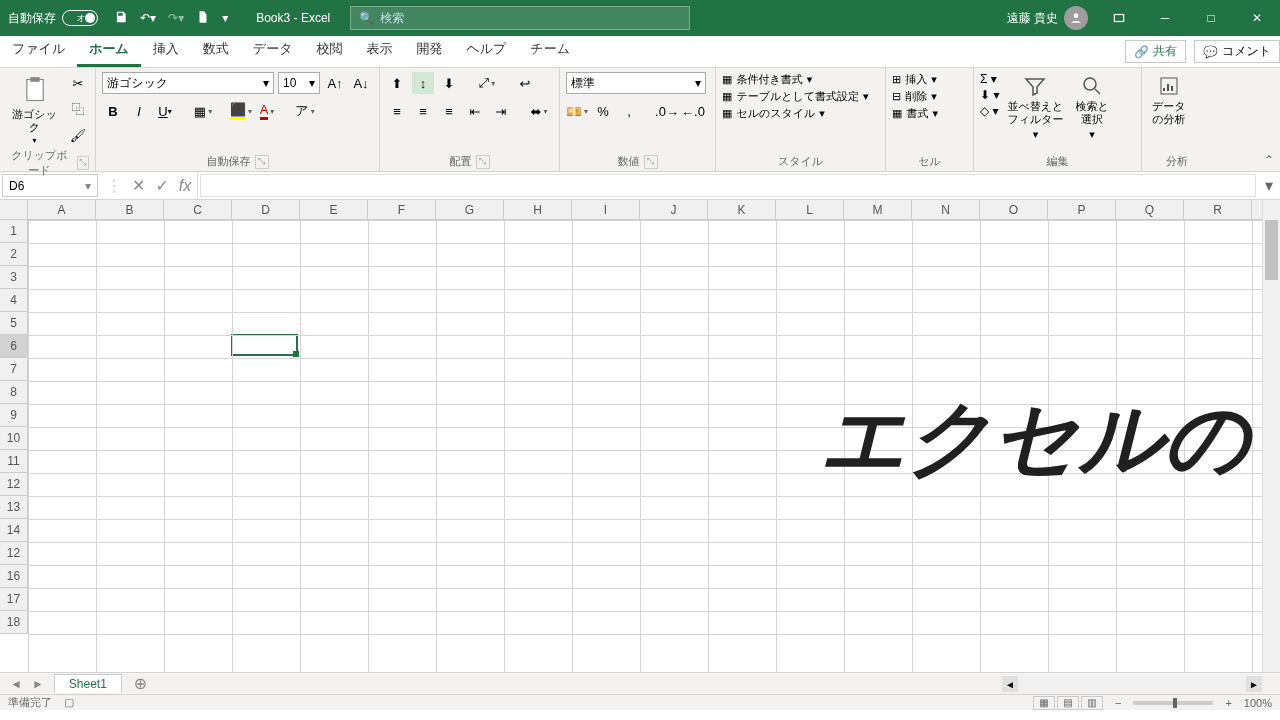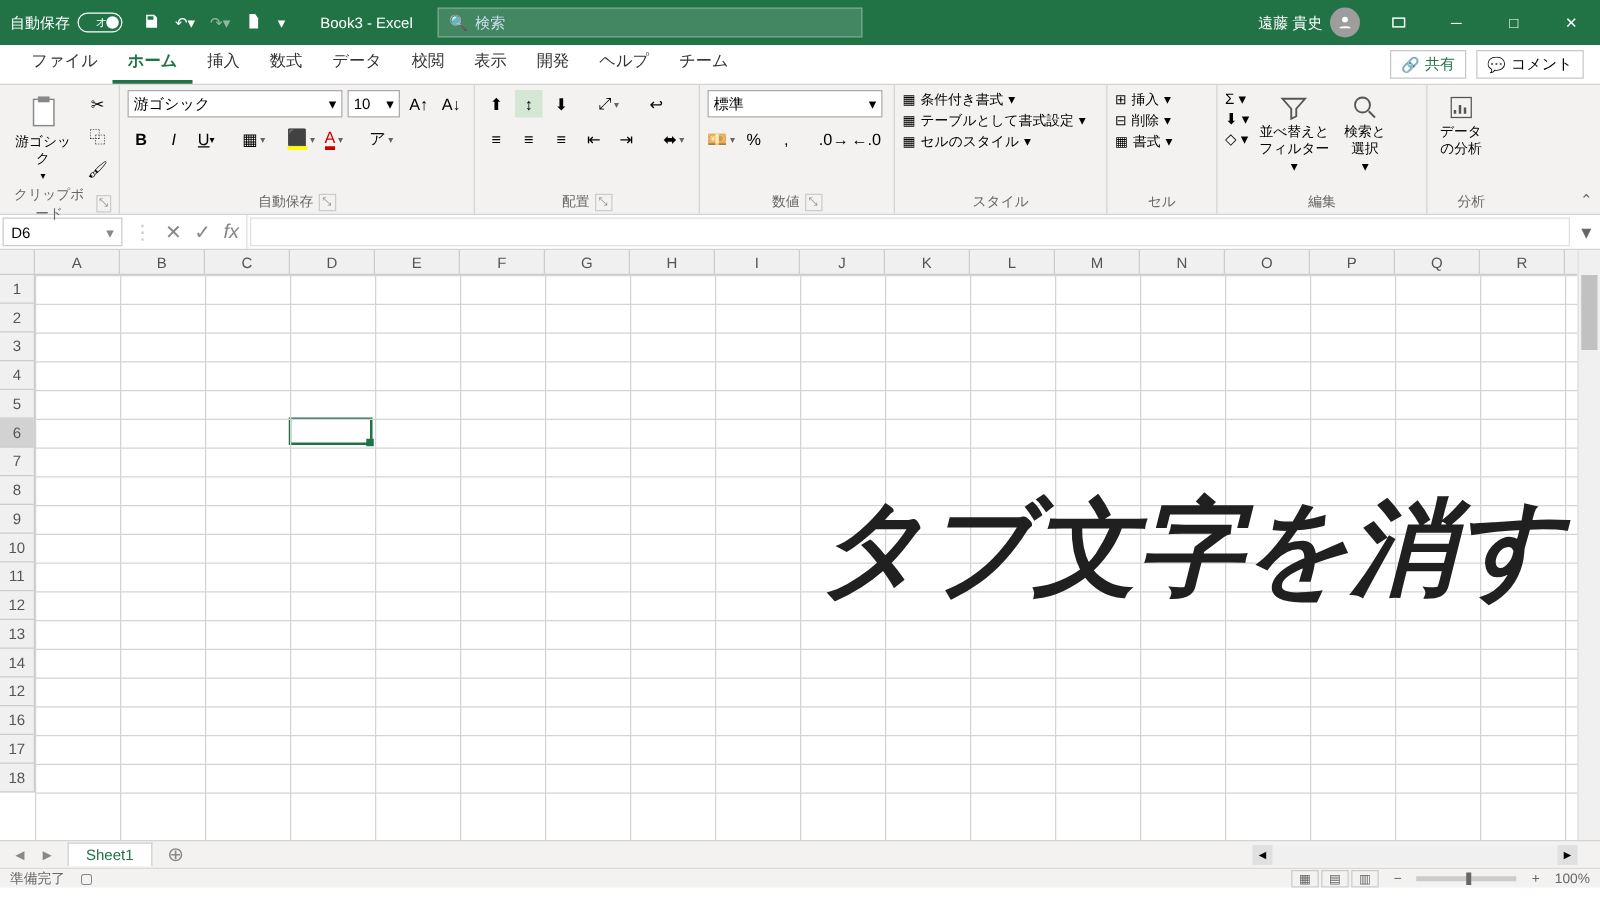--- a/index.html
+++ b/index.html
@@ -14,21 +14,21 @@
 .titlebar .doc { flex: 0 0 auto; padding: 0 20px; }
 .titlebar .search { flex: 0 0 340px; height: 24px; background: rgba(255,255,255,0.15); border: 1px solid rgba(255,255,255,0.3); display: flex; align-items: center; padding: 0 8px; gap: 6px; }
 .titlebar .spacer { flex: 1; }
 .titlebar .user { display: flex; align-items: center; gap: 6px; padding: 0 8px; }
 .titlebar .avatar { width: 24px; height: 24px; background: #9d9d9d; border-radius: 50%; display:flex;align-items:center;justify-content:center; }
 .titlebar .winbtns { display: flex; }
 .titlebar .winbtn { width: 46px; height: 36px; display: flex; align-items: center; justify-content: center; }
 .icon-svg { width: 14px; height: 14px; fill: currentColor; }
 
 
-.ribbon-tabs { height: 32px; background: #fff; display: flex; align-items: flex-end; border-bottom: 1px solid #d4d4d4; padding: 0 13px; font-size: 13px; }
+.ribbon-tabs { height: 32px; background: #fff; display: flex; align-items: flex-end; border-bottom: 1px solid #d4d4d4; padding: 0 0; font-size: 13px; }
 .ribbon-tabs .tab { padding: 6px 12px; color: #333; }
 .ribbon-tabs .tab.active { color: #217346; font-weight: bold; border-bottom: 3px solid #217346; }
 .ribbon-tabs .right { margin-left: auto; display: flex; gap: 8px; align-items: center; padding-bottom: 4px; }
 .ribbon-tabs .btn { border: 1px solid #c8c8c8; padding: 2px 8px; font-size: 12px; display:flex; align-items:center; gap:4px;}
 .ribbon-tabs .btn.share { color: #217346; }
 
 
 .ribbon { height: 104px; background: #f3f2f1; border-bottom: 1px solid #d4d4d4; display: flex; font-size: 11px; position: relative; }
 .ribbon .group { border-right: 1px solid #d4d4d4; padding: 4px 6px 2px; display: flex; flex-direction: column; }
 .ribbon .group-body { flex: 1; display: flex; align-items: flex-start; gap: 4px; }
@@ -467,14 +467,14 @@
     <span class="vb">▤</span>
     <span class="vb">▥</span>
   </div>
   <span>−</span>
   <div class="zoom-slider"></div>
   <span>+</span>
   <span>100%</span>
 </div>
 
 <div class="overlay">
-  <div>タブ文字を消す</div>
+  <div>エクセルの</div>
 </div>
 
 </body></html>

